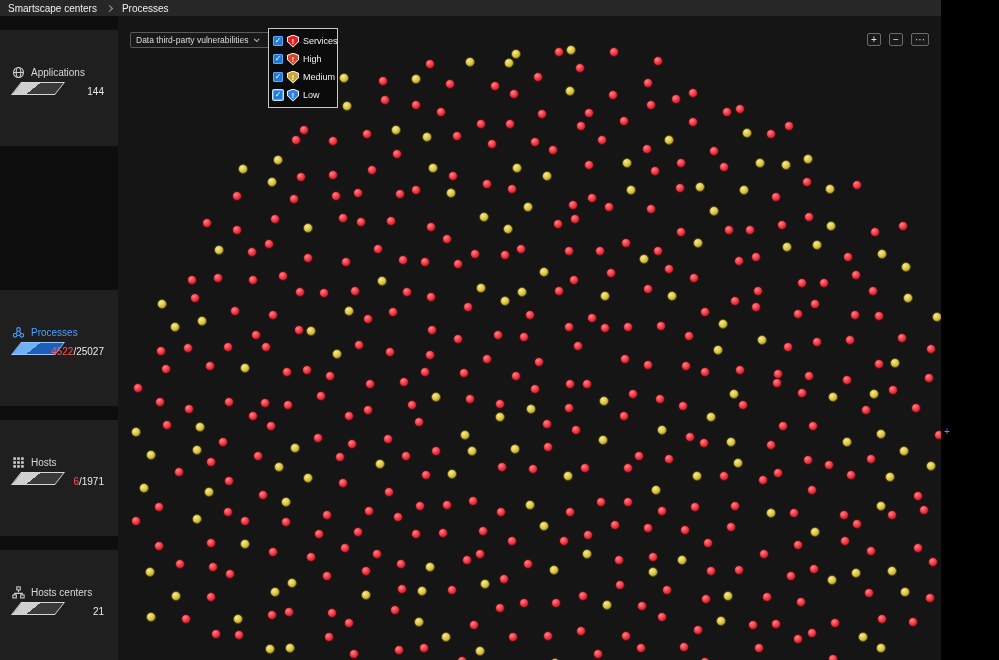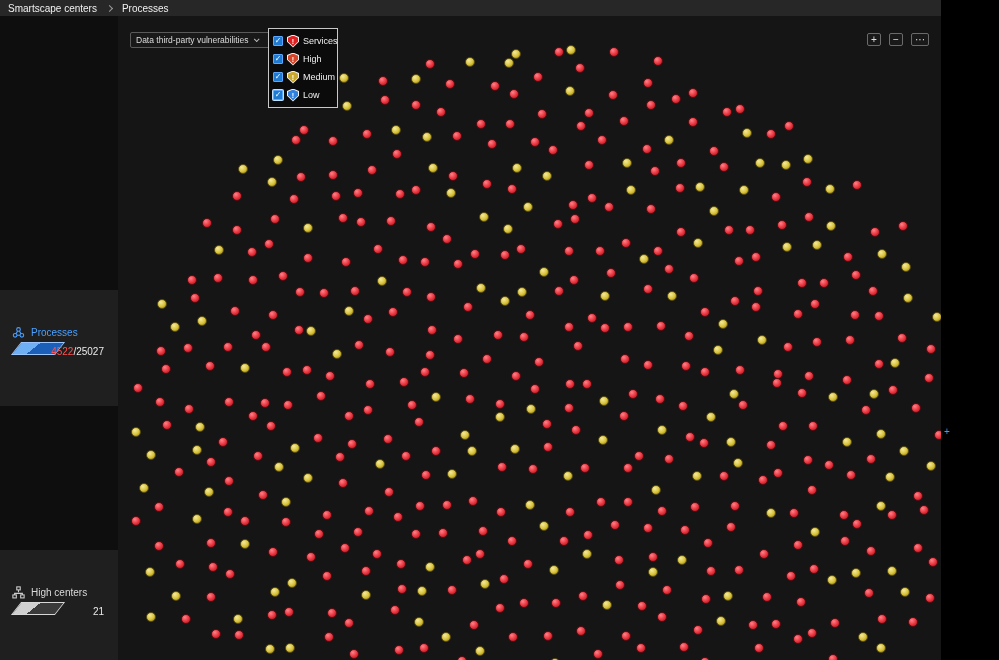--- a/index.html
+++ b/index.html
@@ -98,52 +98,90 @@
 <div class="screen">
 
   <div class="header">
     <span class="crumb">Smartscape centers</span>
     <span class="chev"></span>
     <span class="crumb">Processes</span>
   </div>
 
   <div class="sidebar">
 
+    <div class="side-sec" style="top:14px">
+      <div class="sec-head">
+        <span class="sicon">
+          <svg viewBox="0 0 12 12" fill="none" stroke="#cccccc" stroke-width="1">
+            <circle cx="6" cy="6" r="4.6"></circle>
+              <ellipse cx="6" cy="6" rx="2.1" ry="4.6"></ellipse>
+              <path d="M1.4 6h9.2"></path>
+          </svg>
+        </span>
+        <span class="slabel">Applications</span>
+      </div>
+      <div class="slab"></div>
+      <div class="scount">
+        <span class="redtxt"></span><span>144</span>
+      </div>
+    </div>
 
 
     <div class="side-sec sel" style="top:274px">
       <div class="sec-head">
         <span class="sicon">
           <svg viewBox="0 0 12 12" fill="none" stroke="#4aa0ff" stroke-width="1">
             <circle cx="6" cy="3.2" r="1.7"></circle>
               <circle cx="2.9" cy="8.6" r="1.7"></circle>
               <circle cx="9.1" cy="8.6" r="1.7"></circle>
             <path d="M5.2 4.7L3.6 7.2M6.8 4.7l1.6 2.5M4.6 8.6h2.8"></path>
           </svg>
         </span>
         <span class="slabel">Processes</span>
       </div>
       <div class="slab"></div>
       <div class="scount">
         <span class="redtxt">4522</span><span>/25027</span>
       </div>
     </div>
 
+    <div class="side-sec" style="top:404px">
+      <div class="sec-head">
+        <span class="sicon">
+          <svg viewBox="0 0 12 12" fill="#cccccc" stroke="none">
+            <rect x="1.2" y="1.2" width="2.4" height="2.4"></rect>
+              <rect x="4.8" y="1.2" width="2.4" height="2.4"></rect>
+              <rect x="8.4" y="1.2" width="2.4" height="2.4"></rect>
+            <rect x="1.2" y="4.8" width="2.4" height="2.4"></rect>
+              <rect x="4.8" y="4.8" width="2.4" height="2.4"></rect>
+              <rect x="8.4" y="4.8" width="2.4" height="2.4"></rect>
+            <rect x="1.2" y="8.4" width="2.4" height="2.4"></rect>
+              <rect x="4.8" y="8.4" width="2.4" height="2.4"></rect>
+              <rect x="8.4" y="8.4" width="2.4" height="2.4"></rect>
+          </svg>
+        </span>
+        <span class="slabel">Hosts</span>
+      </div>
+      <div class="slab"></div>
+      <div class="scount">
+        <span class="redtxt">6</span><span>/1971</span>
+      </div>
+    </div>
 
     <div class="side-sec" style="top:534px">
       <div class="sec-head">
         <span class="sicon">
           <svg viewBox="0 0 12 12" fill="none" stroke="#cccccc" stroke-width="1">
             <rect x="4.4" y="0.8" width="3.2" height="2.8"></rect>
             <rect x="0.8" y="8.2" width="3.2" height="2.8"></rect>
             <rect x="8" y="8.2" width="3.2" height="2.8"></rect>
             <path d="M6 3.6v2.2M2.4 8.2V6.8h7.2v1.4"></path>
           </svg>
         </span>
-        <span class="slabel">High centers</span>
+        <span class="slabel">Hosts centers</span>
       </div>
       <div class="slab"></div>
       <div class="scount">
         <span class="redtxt"></span><span>21</span>
       </div>
     </div>
 
   </div>
 
   <div class="main">

